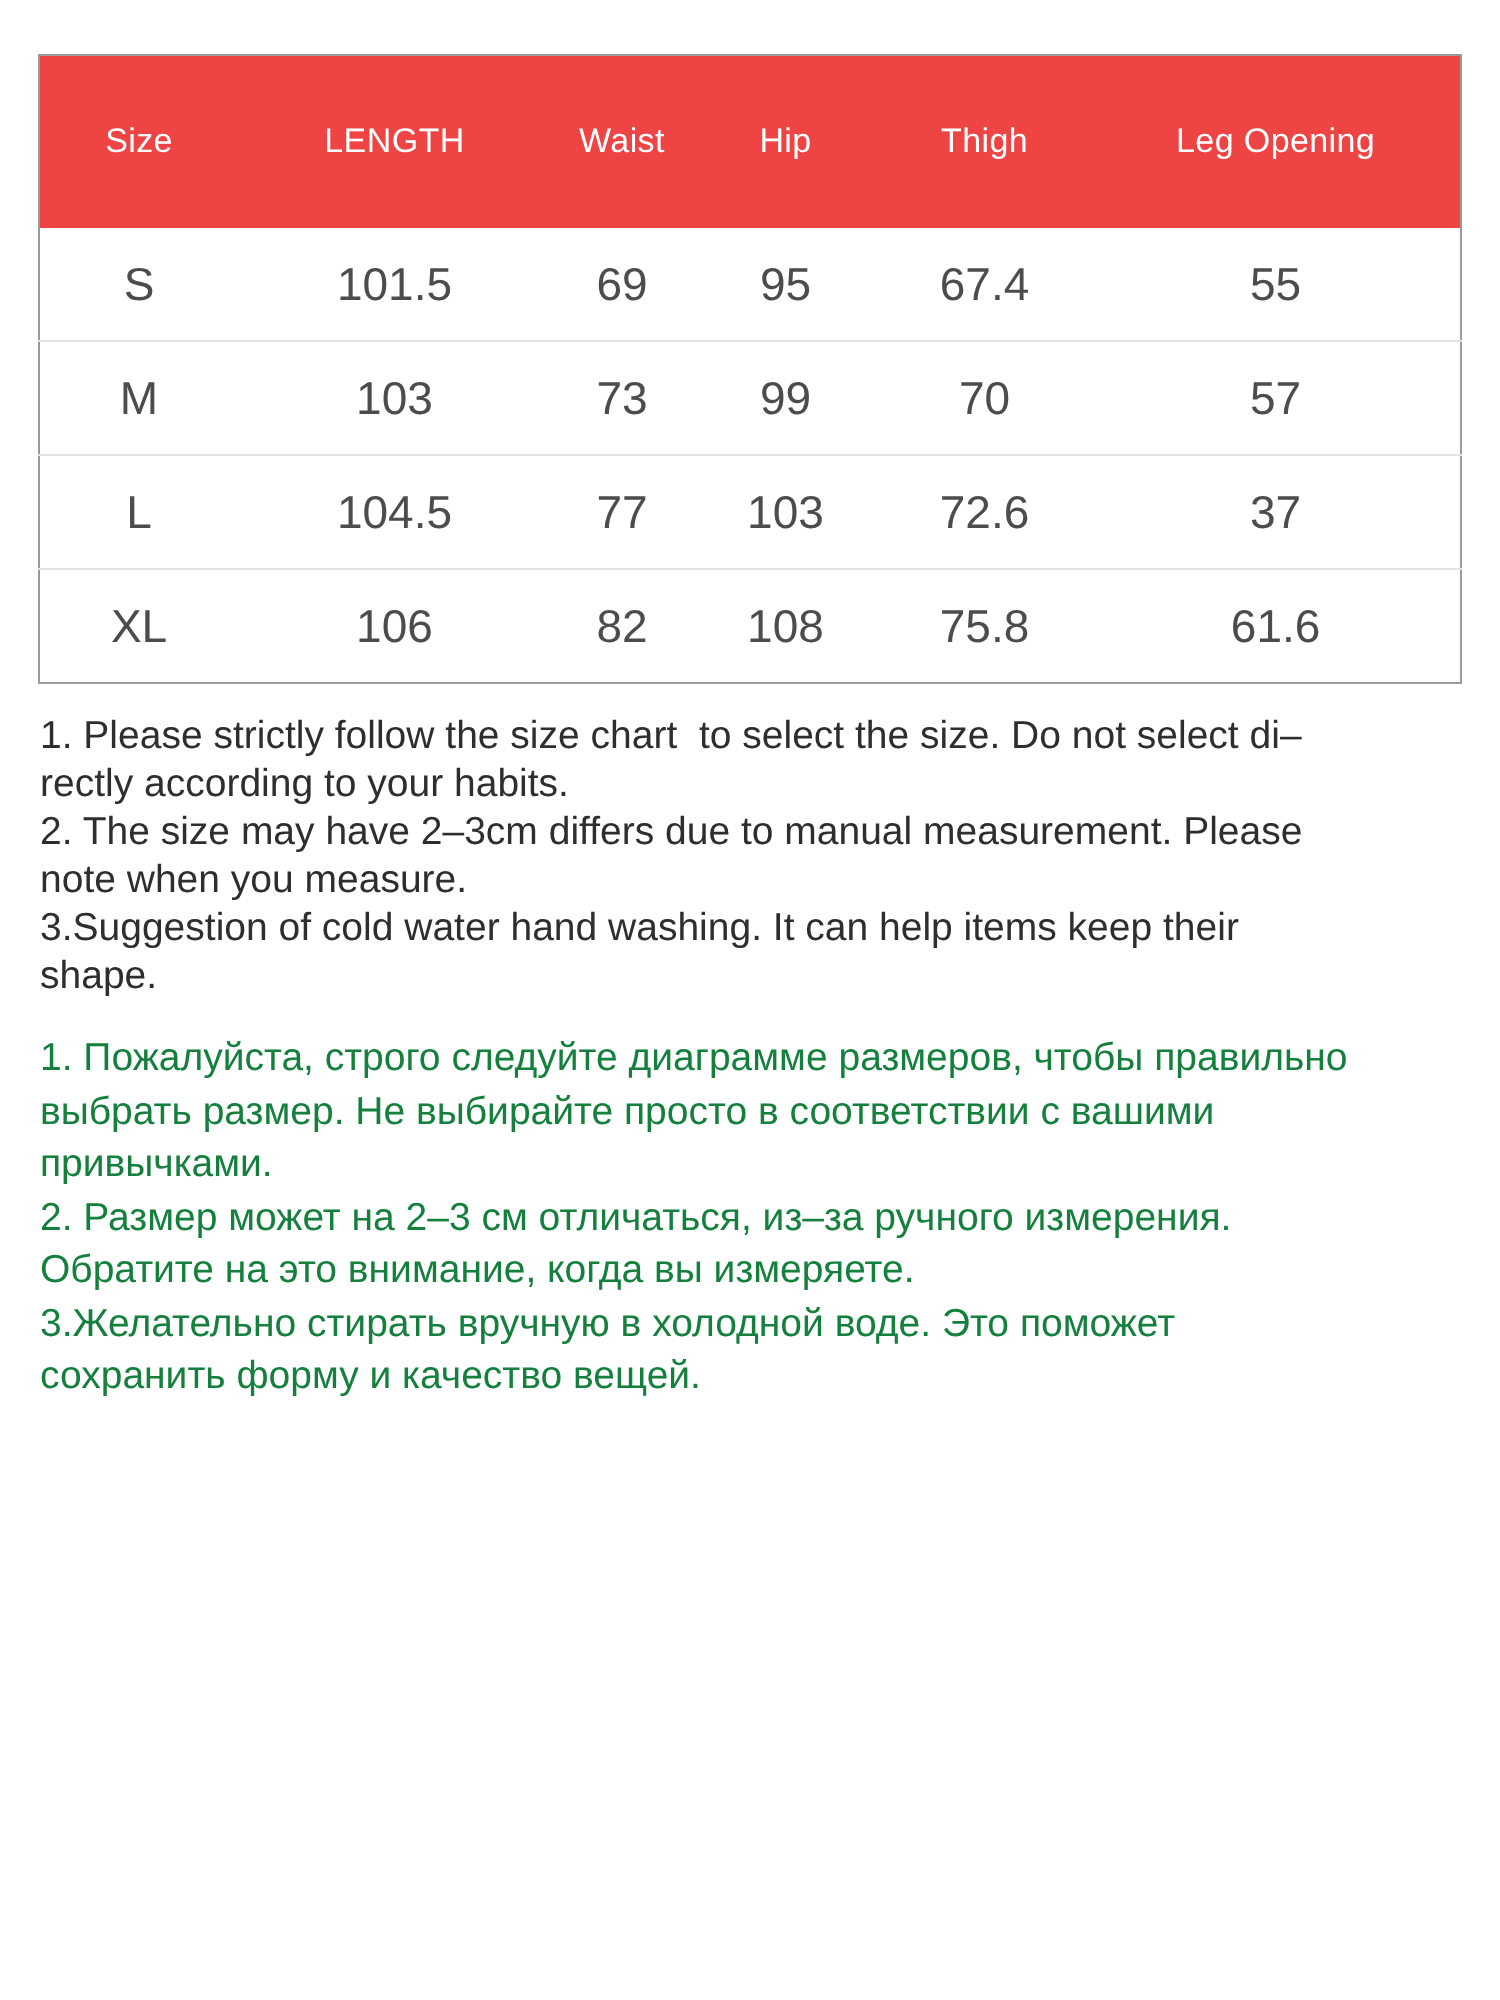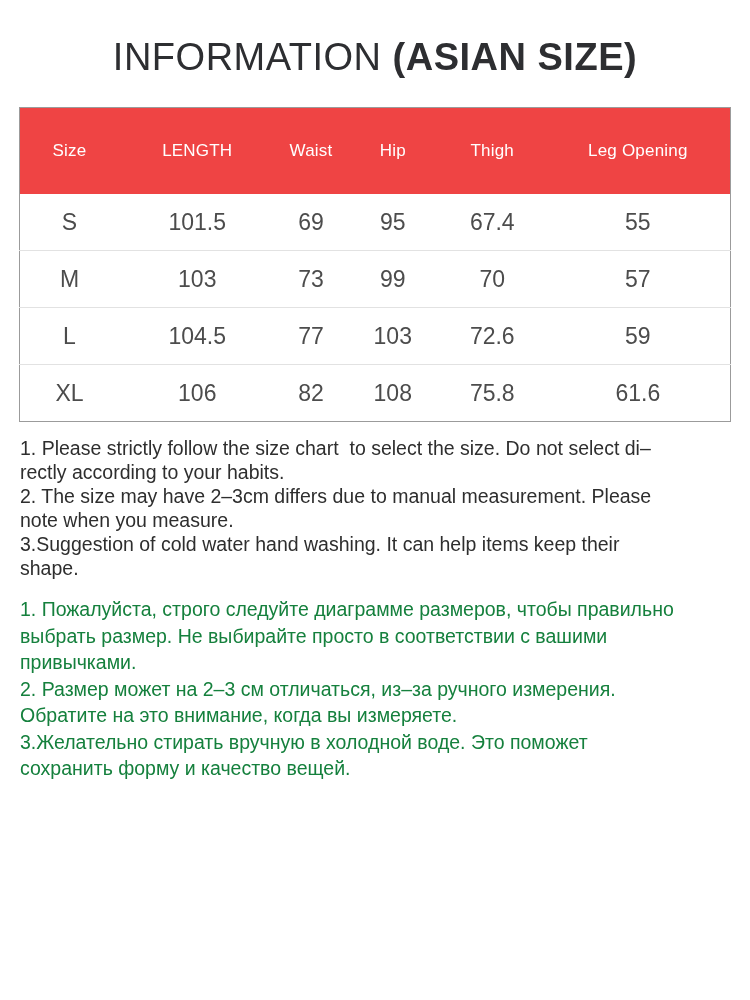--- a/index.html
+++ b/index.html
@@ -93,21 +93,20 @@
     line-height: 26.5px;
     color: #15803d;
     white-space: pre-wrap;
   }
 </style>
 </head>
 <body>
 
 <div>
 
-  <h1 class="page-title"><span class="title-light">INFORMATION </span><span class="title-bold">(ASIAN SIZE)</span></h1>
 
   <div class="size-table-wrap">
     <table class="size-table">
       <colgroup>
         <col class="c1">
           <col class="c2">
           <col class="c3">
           <col class="c4">
           <col class="c5">
           <col class="c6">
@@ -138,21 +137,21 @@
           <td>99</td>
           <td>70</td>
           <td>57</td>
         </tr>
         <tr>
           <td>L</td>
           <td>104.5</td>
           <td>77</td>
           <td>103</td>
           <td>72.6</td>
-          <td>59</td>
+          <td>37</td>
         </tr>
         <tr>
           <td>XL</td>
           <td>106</td>
           <td>82</td>
           <td>108</td>
           <td>75.8</td>
           <td>61.6</td>
         </tr>
       </tbody>

